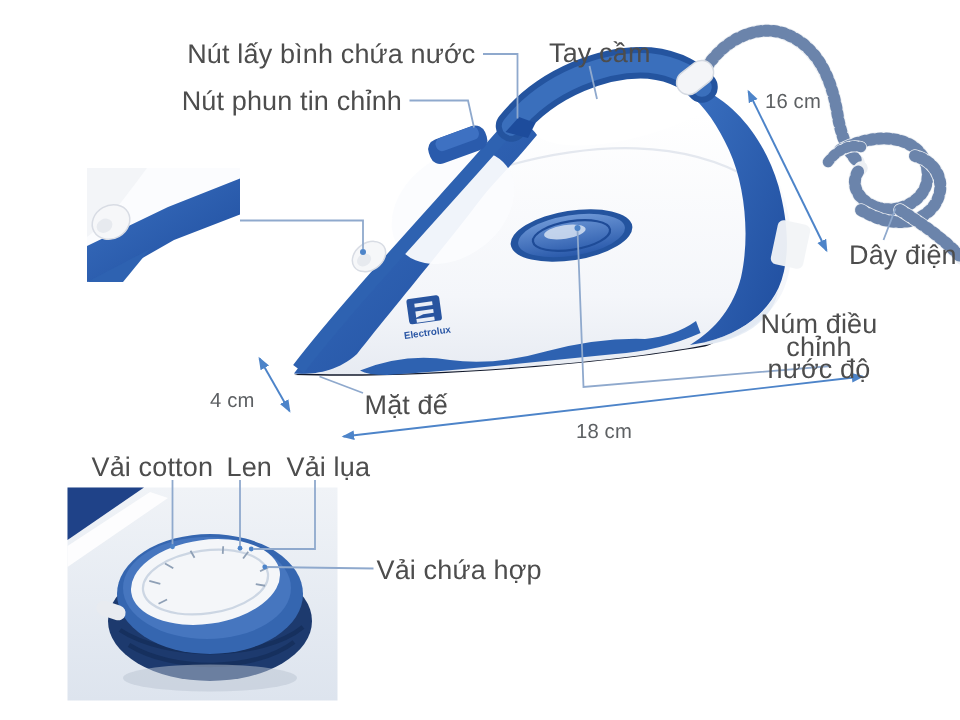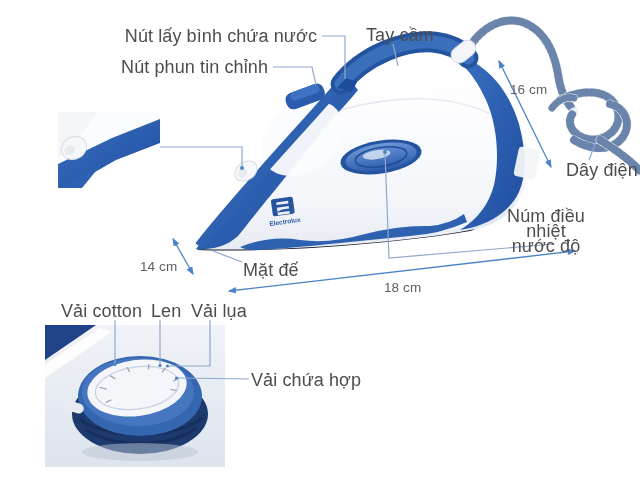--- a/index.html
+++ b/index.html
@@ -182,26 +182,26 @@
   <g stroke="#4d84c9" stroke-width="1.3" fill="none">
     <line x1="499" y1="61" x2="551" y2="167" marker-start="url(#ahr)" marker-end="url(#ah)"></line>
     <line x1="173" y1="239" x2="193" y2="274" marker-start="url(#ahr)" marker-end="url(#ah)"></line>
     <line x1="229" y1="291" x2="575" y2="251" marker-start="url(#ahr)" marker-end="url(#ah)"></line>
   </g>
 </svg>
 
   <div class="lbl" style="right:323px;top:29px">Nút lấy bình chứa nước</div>
   <div class="lbl" style="right:372px;top:60px">Nút phun tin chỉnh</div>
   <div class="lbl" style="left:366px;top:28px">Tay cầm</div>
-  <div class="lbl dim" style="left:510px;top:82px">16 cm</div>
+  <div class="lbl dim" style="left:510px;top:60px">16 cm</div>
   <div class="lbl" style="left:566px;top:163px">Dây điện</div>
   <div class="lbl center" style="left:486px;top:209px;width:120px">
-    <span>Núm điều nhiệt</span><br>
+    <span>Núm điều chỉnh</span><br>
     <span>nước độ</span>
   </div>
-  <div class="lbl dim" style="left:140px;top:259px">14 cm</div>
+  <div class="lbl dim" style="left:140px;top:259px">4 cm</div>
   <div class="lbl" style="left:243px;top:263px">Mặt đế</div>
   <div class="lbl dim" style="left:384px;top:280px">18 cm</div>
   <div class="lbl" style="left:61px;top:304px">Vải cotton</div>
   <div class="lbl" style="left:151px;top:304px">Len</div>
   <div class="lbl" style="left:191px;top:304px">Vải lụa</div>
   <div class="lbl" style="left:251px;top:373px">Vải chứa hợp</div>
 </div>
 
 </body></html>

